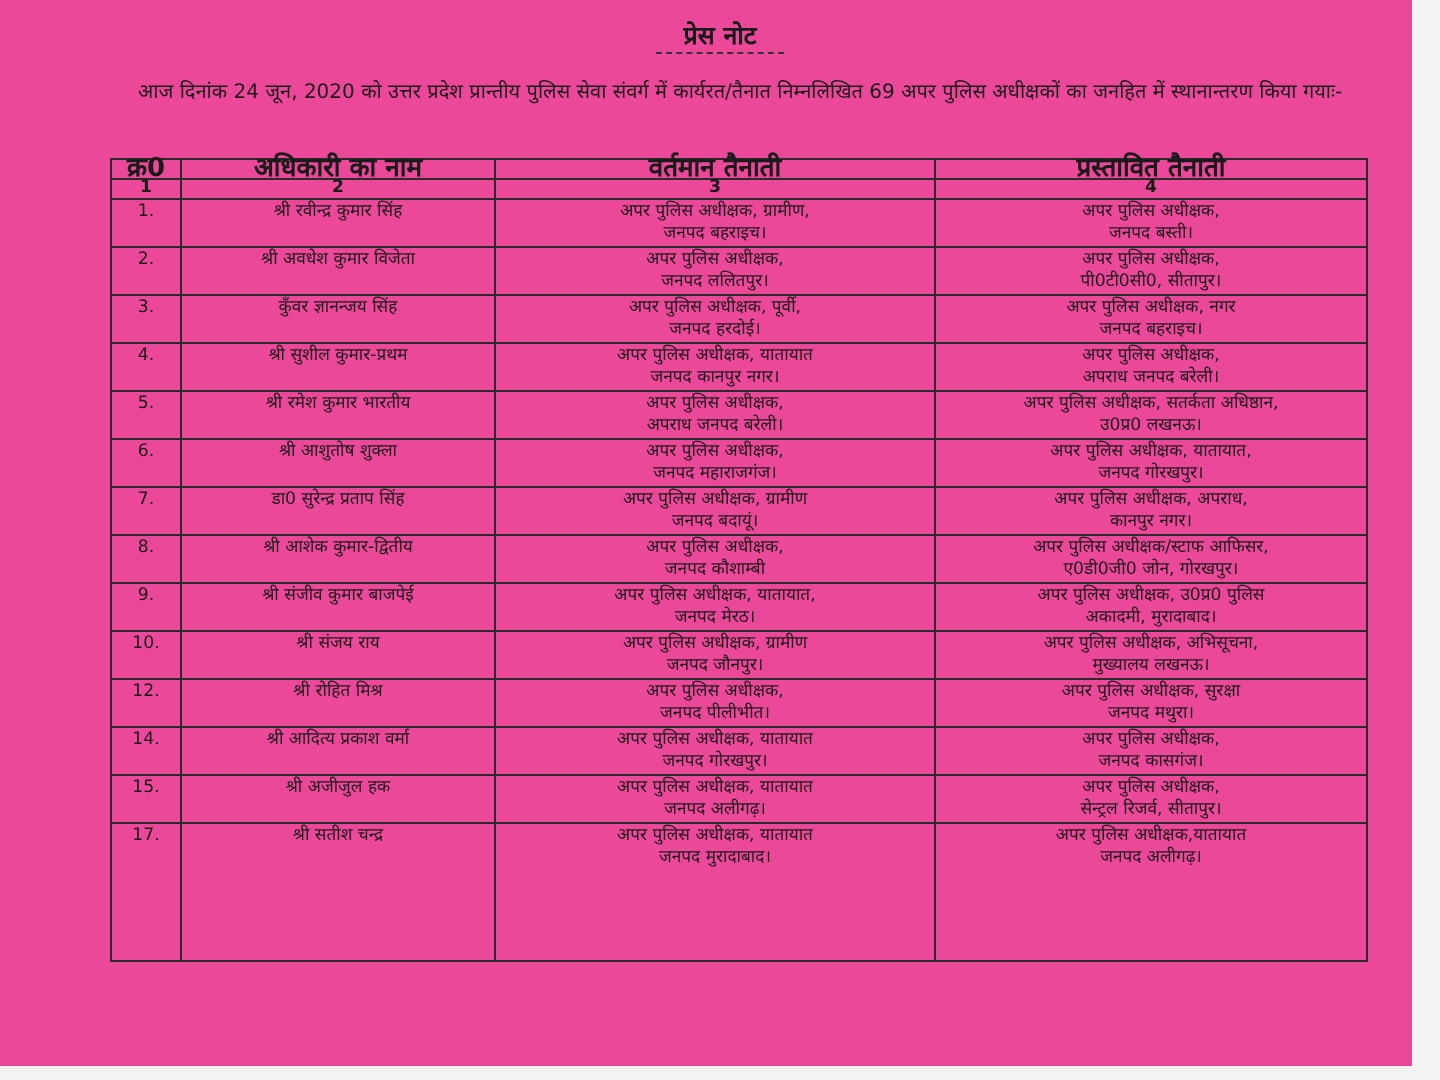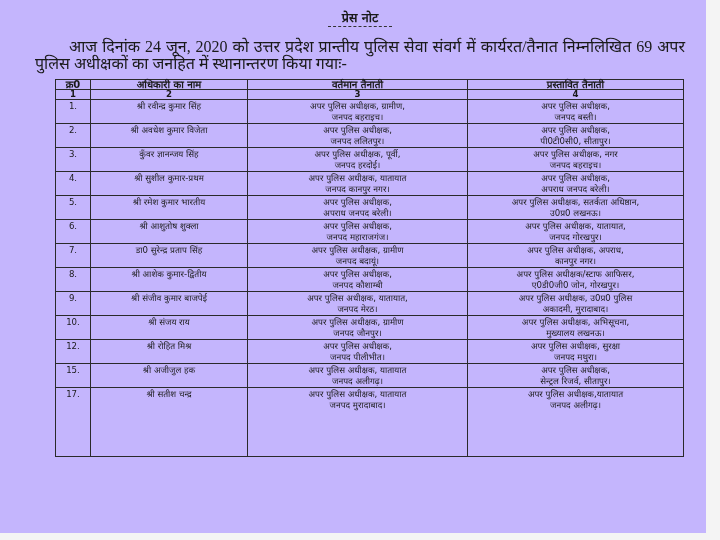--- a/index.html
+++ b/index.html
@@ -5,51 +5,51 @@
   html, body { margin: 0; padding: 0; }
   body {
     width: 720px; height: 540px; overflow: hidden;
     background: #f4f4f4;
     font-family: "DejaVu Sans", sans-serif;
     color: #1a1a1a;
   }
   .page {
     position: absolute; left: 0; top: 0;
     width: 706px; height: 533px;
-    background: #c4b5fd;
+    background: #ec4899;
   }
   .title {
     position: absolute; left: 0; top: 9px; width: 720px;
     text-align: center; font-weight: bold; font-size: 12.5px;
   }
   .title-rule {
     position: absolute; left: 240px; top: 26px; width: 64px;
     border-top: 1px dashed #333;
   }
   .intro {
     position: absolute; left: 35px; top: 38px; width: 650px;
-    font-size: 16px; line-height: 17px;
-    text-indent: 34px; text-align: justify; font-family: Liberation Serif, serif;
+    font-size: 10px; line-height: 17px;
+    text-indent: 34px; text-align: justify;
   }
   table.roster {
     position: absolute; left: 55px; top: 79px;
     width: 628px;
     border-collapse: collapse;
     table-layout: fixed;
     font-size: 8.6px;
   }
   table.roster td, table.roster th {
     border: 1px solid #2a2a2a;
     text-align: center;
     vertical-align: top;
     padding: 0 2px;
     line-height: 10.6px;
     font-weight: normal;
   }
-  table.roster th { font-weight: bold; height: 9px; line-height: 9px; font-size: 10px; }
+  table.roster th { font-weight: bold; height: 9px; line-height: 9px; font-size: 13px; }
   table.roster tr.numrow td { font-weight: bold; height: 9px; line-height: 9px; }
   table.roster tr.data td { height: 22px; padding-top: 1px; }
   table.roster tr.data.last td { height: 67px; }
   table.roster td.sn { text-align: center; }
   .col-sn { width: 35px; }
   .col-name { width: 157px; }
   .col-cur { width: 220px; }
   .col-new { width: 216px; }
   .line { display: block; white-space: nowrap; }
 </style>
@@ -209,20 +209,32 @@
           <td>
             <span class="line">अपर पुलिस अधीक्षक,</span>
             <span class="line">जनपद पीलीभीत।</span>
           </td>
           <td>
             <span class="line">अपर पुलिस अधीक्षक, सुरक्षा</span>
             <span class="line">जनपद मथुरा।</span>
           </td>
         </tr>
         <tr class="data">
+          <td class="sn">14.</td>
+          <td>श्री आदित्य प्रकाश वर्मा</td>
+          <td>
+            <span class="line">अपर पुलिस अधीक्षक, यातायात</span>
+            <span class="line">जनपद गोरखपुर।</span>
+          </td>
+          <td>
+            <span class="line">अपर पुलिस अधीक्षक,</span>
+            <span class="line">जनपद कासगंज।</span>
+          </td>
+        </tr>
+        <tr class="data">
           <td class="sn">15.</td>
           <td>श्री अजीजुल हक</td>
           <td>
             <span class="line">अपर पुलिस अधीक्षक, यातायात</span>
             <span class="line">जनपद अलीगढ़।</span>
           </td>
           <td>
             <span class="line">अपर पुलिस अधीक्षक,</span>
             <span class="line">सेन्ट्रल रिजर्व, सीतापुर।</span>
           </td>

